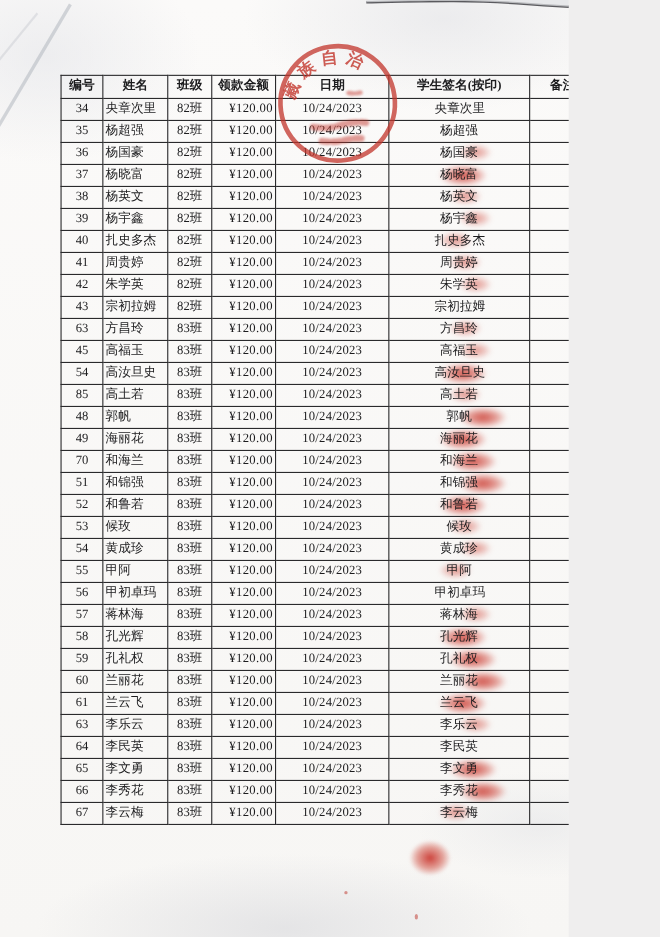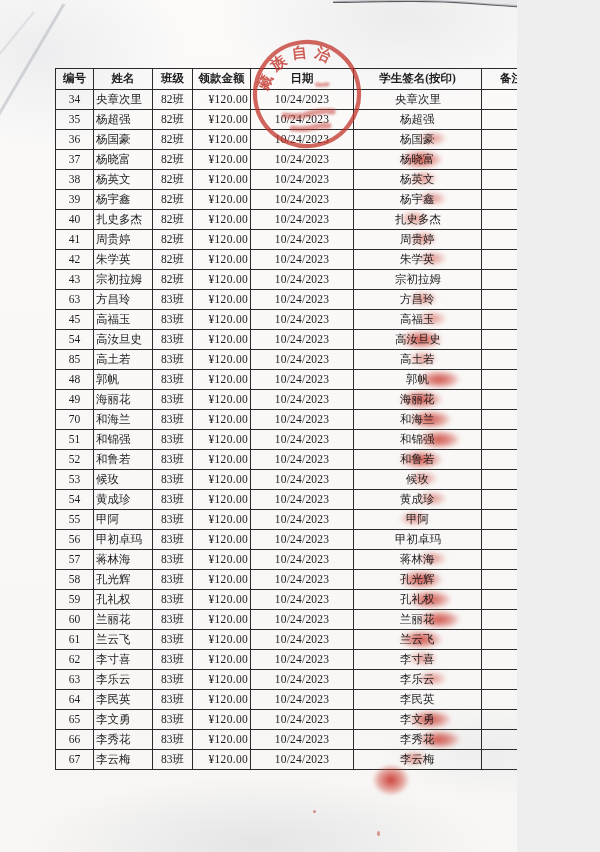--- a/index.html
+++ b/index.html
@@ -341,29 +341,20 @@
         <tr>
           <td class="c-num">61</td>
           <td class="c-name">兰云飞</td>
           <td class="c-cls">83班</td>
           <td class="c-amt">¥120.00</td>
           <td class="c-date">10/24/2023</td>
           <td class="c-sign"><span class="print print-strong" style="left: 45px;"></span><span class="sig">兰云飞</span></td>
           <td class="c-note"></td>
         </tr>
         <tr>
-          <td class="c-num">62</td>
-          <td class="c-name">李寸喜</td>
-          <td class="c-cls">83班</td>
-          <td class="c-amt">¥120.00</td>
-          <td class="c-date">10/24/2023</td>
-          <td class="c-sign"><span class="print print-light" style="left: 54px;"></span><span class="sig">李寸喜</span></td>
-          <td class="c-note"></td>
-        </tr>
-        <tr>
           <td class="c-num">63</td>
           <td class="c-name">李乐云</td>
           <td class="c-cls">83班</td>
           <td class="c-amt">¥120.00</td>
           <td class="c-date">10/24/2023</td>
           <td class="c-sign"><span class="print print-light" style="left: 63px;"></span><span class="sig">李乐云</span></td>
           <td class="c-note"></td>
         </tr>
         <tr>
           <td class="c-num">64</td>

